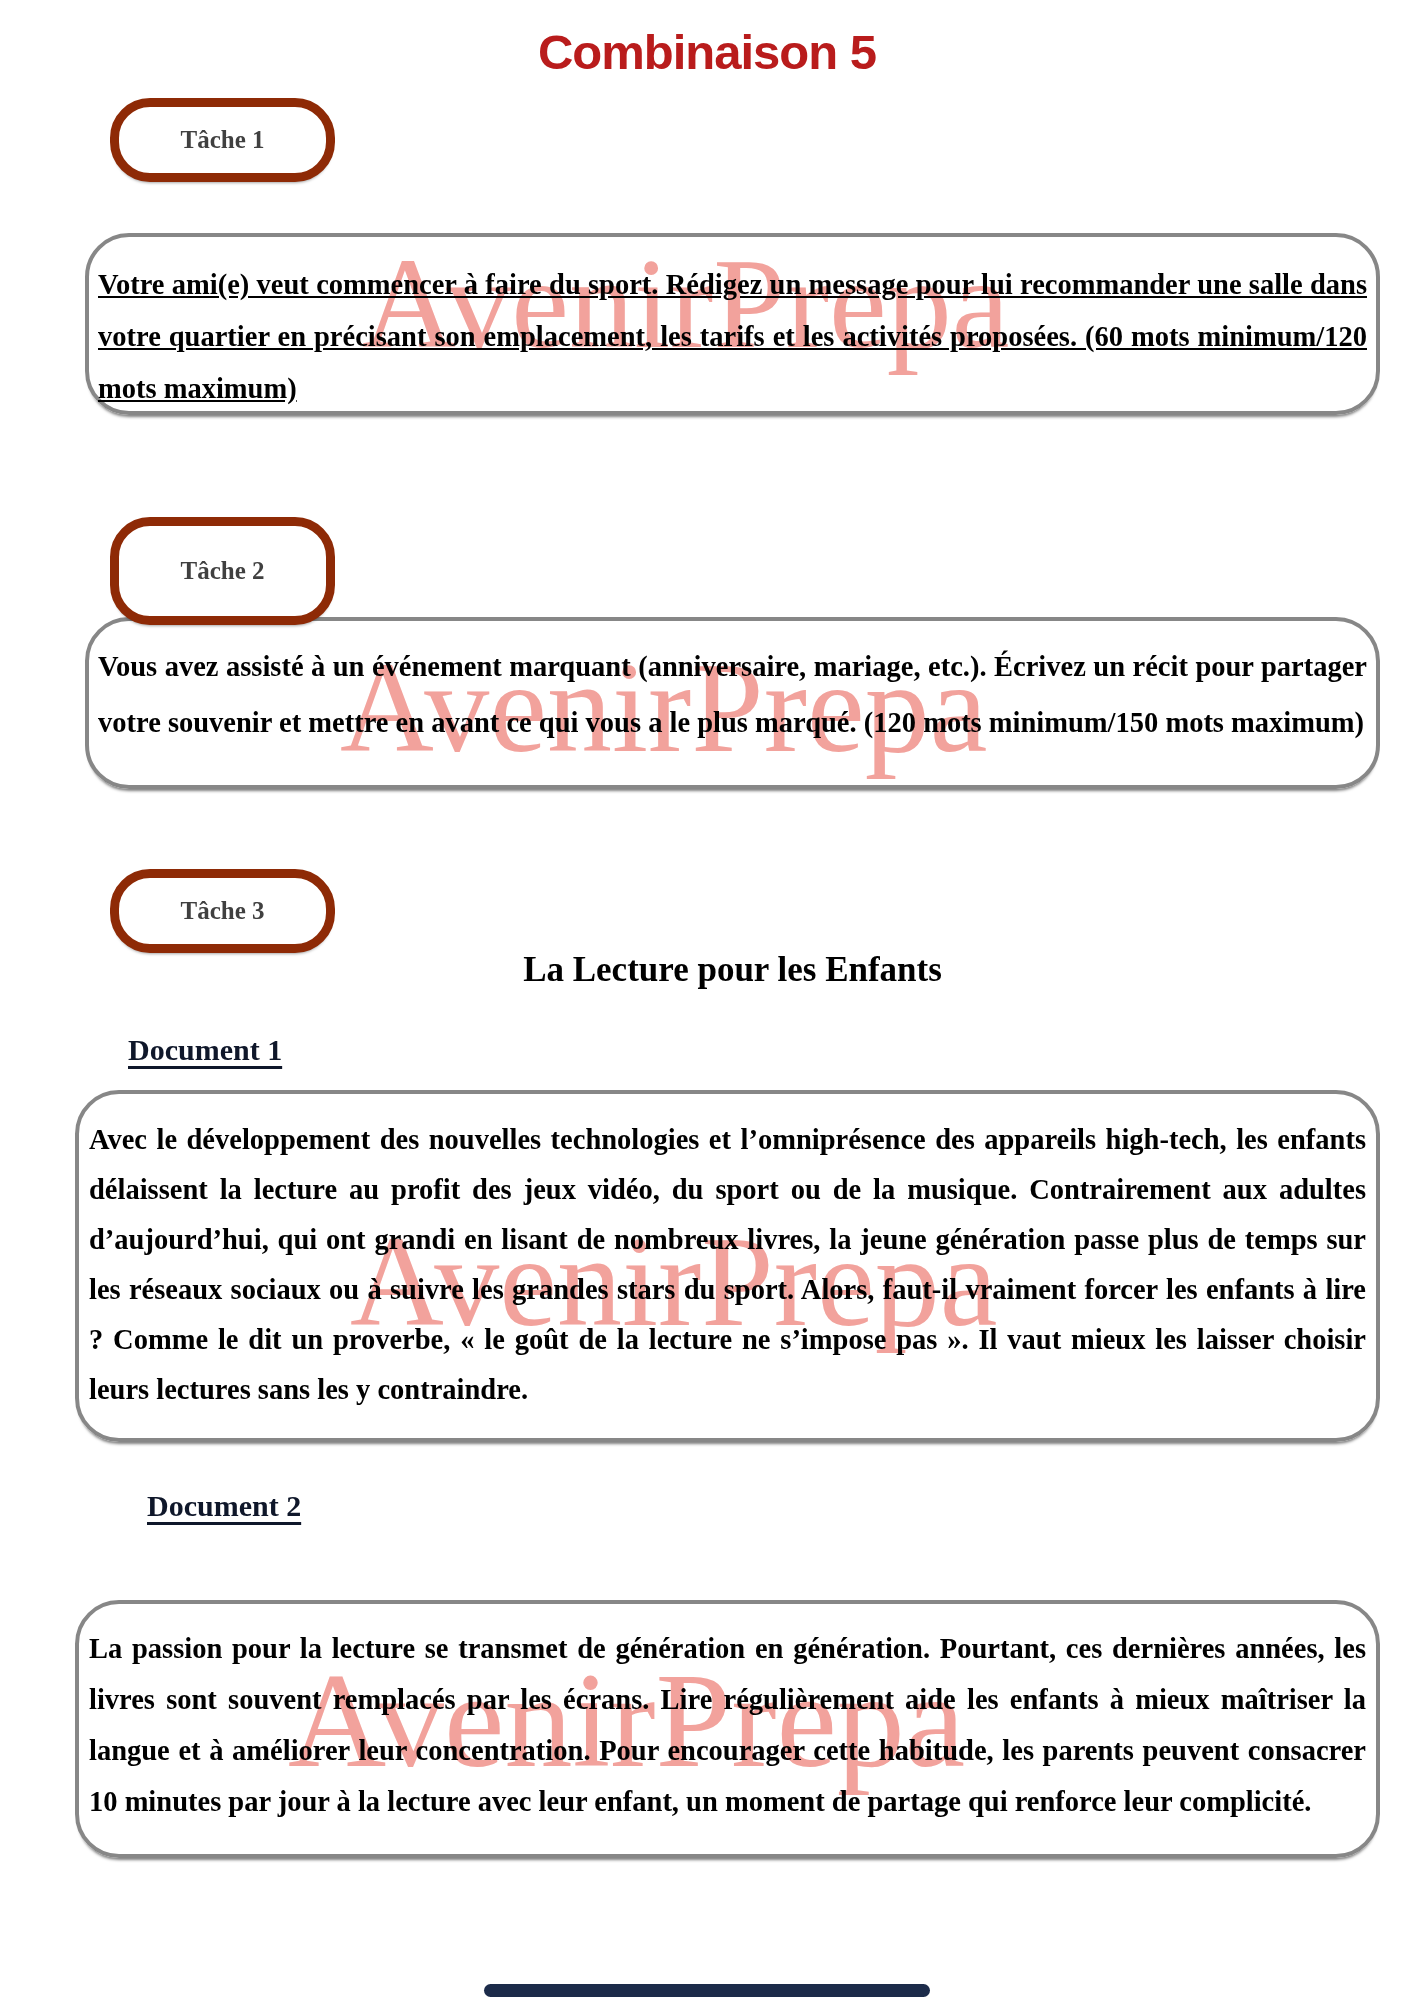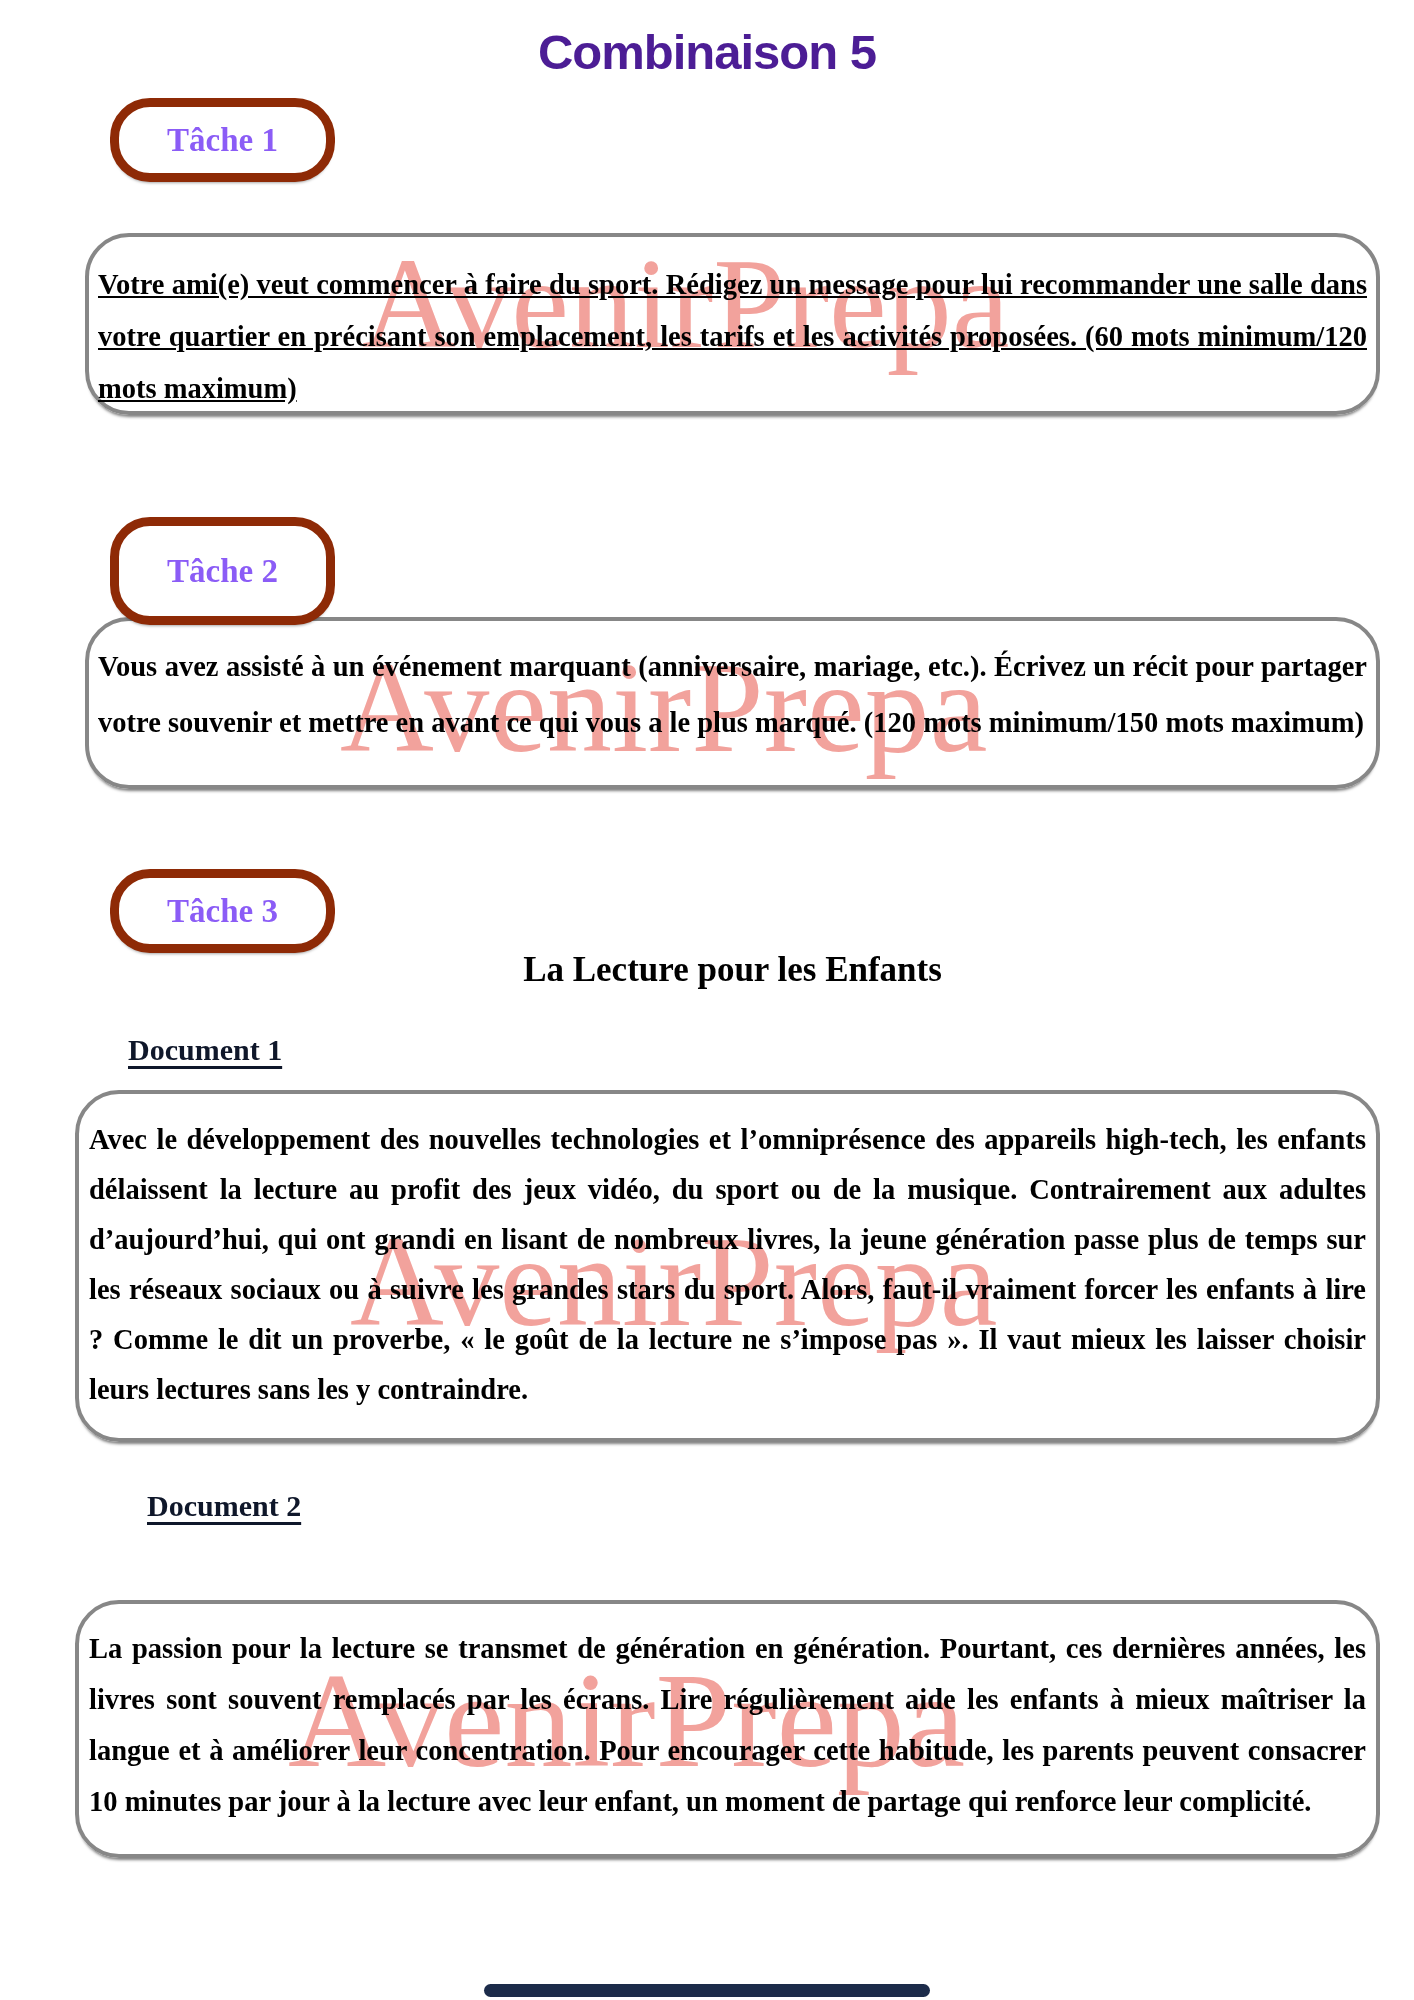--- a/index.html
+++ b/index.html
@@ -8,33 +8,33 @@
     width:1414px;height:2000px;
     background:#ffffff;
     overflow:hidden;
     font-family:"Liberation Serif", serif;
   }
   
   .page-title{
     position:absolute;top:24px;left:0;width:1414px;
     text-align:center;
     font-family:"Liberation Sans", sans-serif;
-    font-weight:bold;font-size:49px;color:#4c1d95;
+    font-weight:bold;font-size:49px;color:#b91c1c;
     letter-spacing:-1px;margin:0;
   }
   
   .badge{
     position:absolute;left:110px;width:225px;height:84px;
     border:9px solid #8e2a06;border-radius:40px;
     box-sizing:border-box;background:#fff;
     display:flex;align-items:center;justify-content:center;
     box-shadow:0 4px 3px -3px rgba(0,0,0,.35);
     z-index:3;
   }
-  .badge span{font-weight:bold;font-size:33px;color:#8b5cf6;}
+  .badge span{font-weight:bold;font-size:25px;color:#404040;}
   .badge-1{top:98px;}
   .badge-2{top:485px;height:108px;margin-top:32px;}
   .badge-3{top:869px;}
   
   .tbox{
     position:absolute;
     border:4px solid #878787;border-radius:44px;
     box-sizing:border-box;background:transparent;
     box-shadow:0 5px 3px -3px rgba(0,0,0,.5);
     z-index:2;

